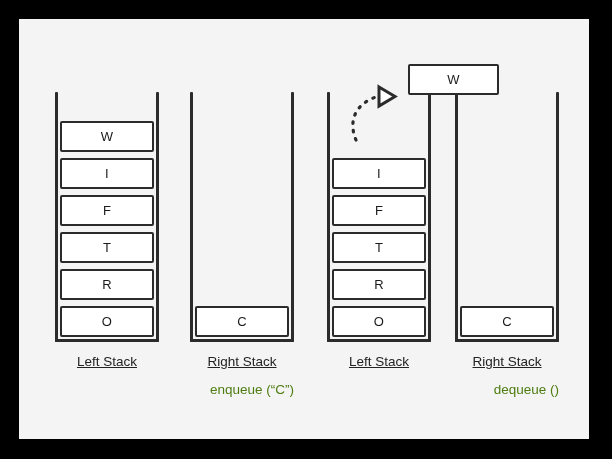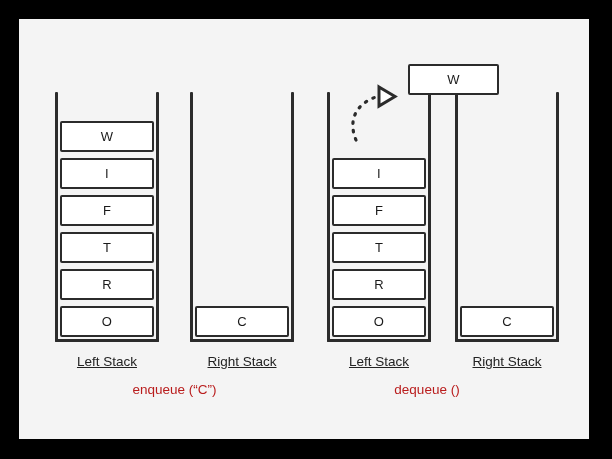--- a/index.html
+++ b/index.html
@@ -111,23 +111,23 @@
   .stack-label {
     position: absolute;
     text-align: center;
     font-size: 13.5px;
     color: #232323;
     white-space: nowrap;
     text-decoration: underline;
   }
   .caption {
     position: absolute;
-    text-align: center;
+    text-align: right;
     font-size: 13.5px;
-    color: #b91c1c;
+    color: #4d7c0f;
     white-space: nowrap;
   }
 </style>
 </head>
 <body>
 
 <div id="figure-root">
   <div id="canvas">
 
     <div class="stack" style="left:36px; top:73px; width:104px; height:250px;">
@@ -185,16 +185,16 @@
     <div class="stack-label" style="left:36px; top:335px; width:104px;">Left Stack</div>
 
     <div class="stack-label" style="left:171px; top:335px; width:104px;">Right Stack</div>
 
     <div class="stack-label" style="left:308px; top:335px; width:104px;">Left Stack</div>
 
     <div class="stack-label" style="left:436px; top:335px; width:104px;">Right Stack</div>
 
     <div class="caption" style="left:36px; top:363px; width:239px;">enqueue (“C”)</div>
 
-    <div class="caption" style="left:292px; top:363px; width:232px;">dequeue ()</div>
+    <div class="caption" style="left:308px; top:363px; width:232px;">dequeue ()</div>
 
   </div>
 </div>
 
 </body></html>

